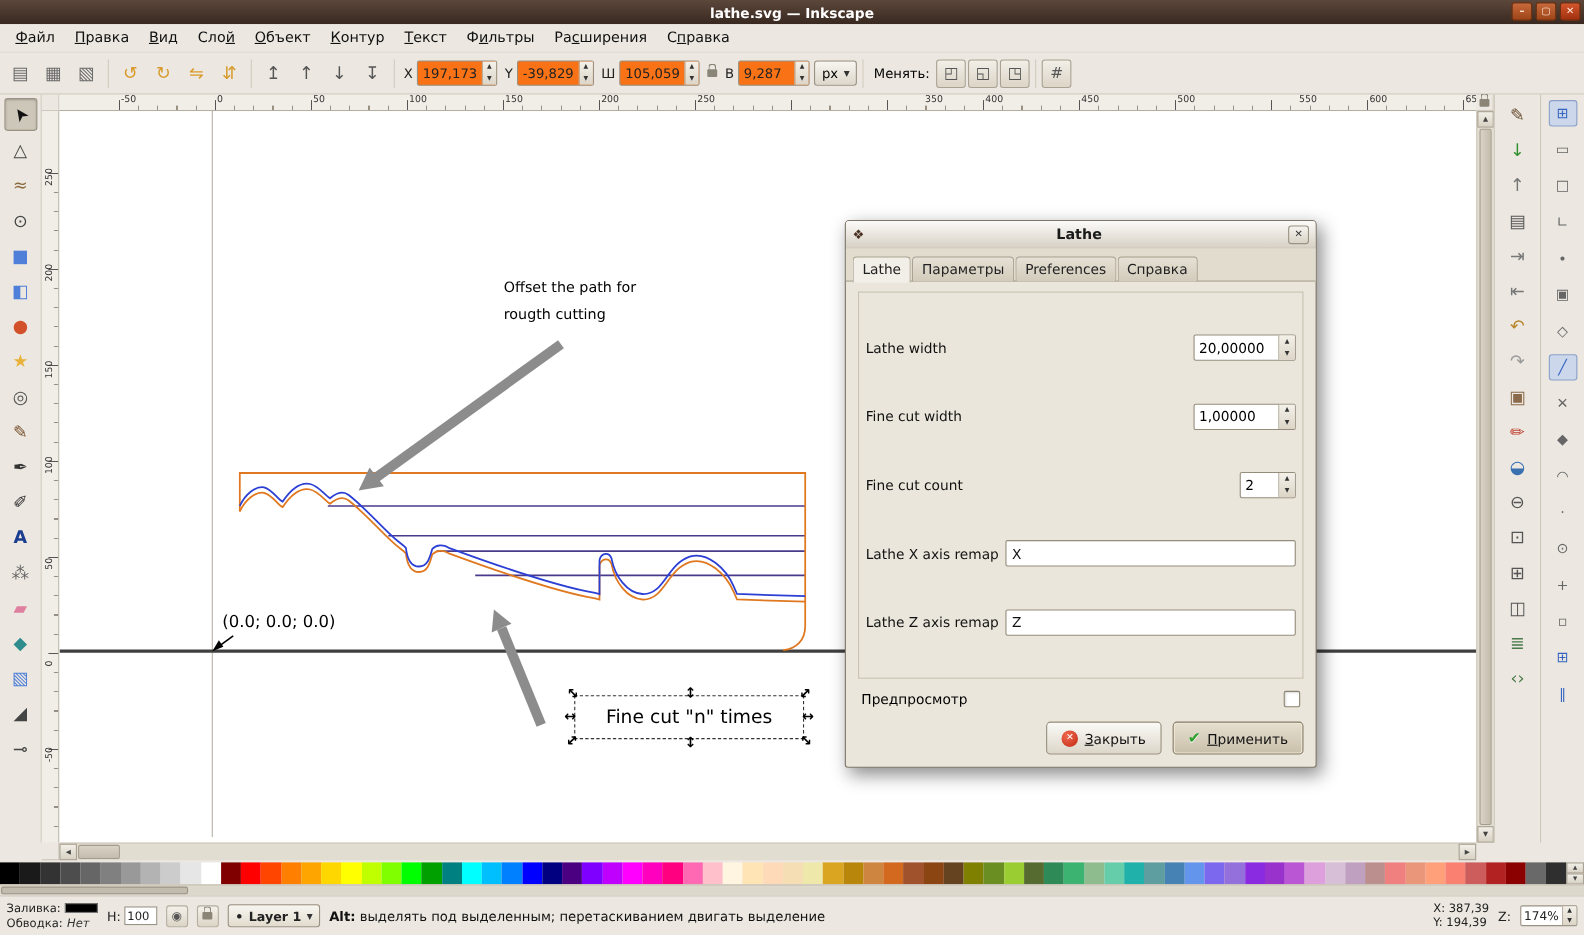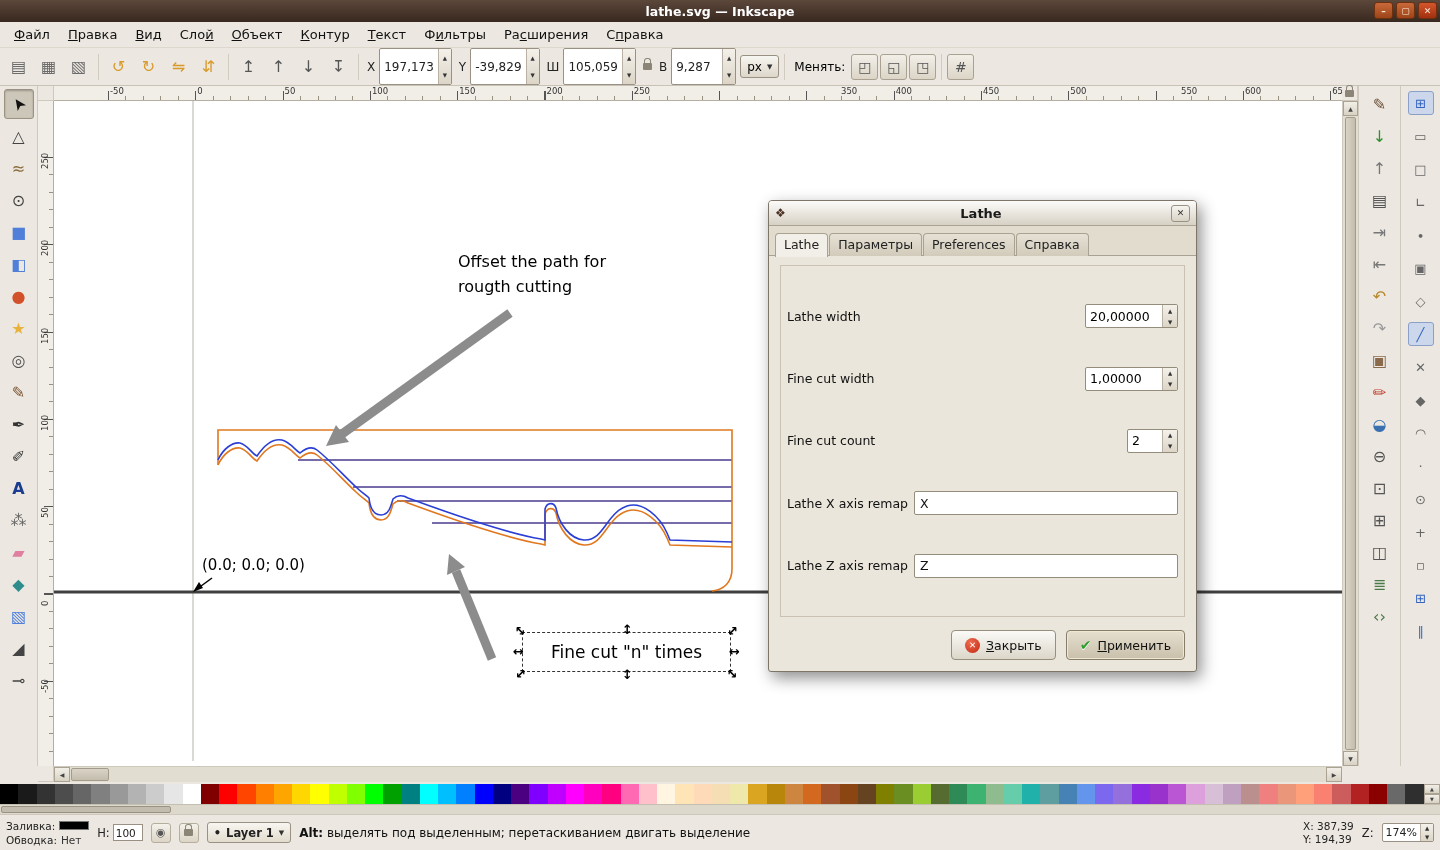--- a/index.html
+++ b/index.html
@@ -15,21 +15,21 @@
 
   
   .menubar{position:absolute;left:0;top:22px;width:100%;height:26px;background:#ece8e1;display:flex;align-items:stretch;padding-left:5px;border-bottom:1px solid #ddd8cd}
   .menu-item{padding:0 9px;font-size:13px;color:#111;display:flex;align-items:center}
   .menu-item span.u{text-decoration:underline}
   .toolbar{position:absolute;left:0;top:48px;width:100%;height:38px;background:#ece8e1;border-bottom:1px solid #c9c3b7;display:flex;align-items:center;padding:0 4px;gap:1px}
   .tb-icons{display:flex;align-items:center;gap:1px}
   .tb-btn{width:29px;height:28px;border-radius:3px;display:flex;align-items:center;justify-content:center;font-size:16px;color:#555}
   .tb-sep{width:1px;height:26px;background:#d2ccc0;margin:0 4px}
   .tb-field{display:flex;align-items:center;gap:4px;margin:0 3px;font-size:12px;color:#222}
-  .spin{display:flex;height:37px;border:1px solid #999183;background:#ffffff;border-radius:2px}
+  .spin{display:flex;height:23px;border:1px solid #999183;background:#f97316;border-radius:2px}
   .spin .val{display:flex;align-items:center;padding:0 4px;font-size:12px;min-width:50px}
   .arrs{width:13px;display:flex;flex-direction:column;border-left:1px solid #b9b2a4;background:linear-gradient(#f4f1ea,#dcd5c7)}
   .arrs span{flex:1;display:flex;align-items:center;justify-content:center;font-size:5.5px;color:#333}
   .unitsel{display:flex;align-items:center;gap:5px;height:23px;border:1px solid #999183;border-radius:3px;background:linear-gradient(#f8f6f1,#ddd7ca);padding:0 6px;font-size:12px}
   .dd{font-size:7px;color:#333}
   .toggle-btn{width:27px;height:26px;border:1px solid #a9a292;border-radius:3px;background:linear-gradient(#f2efe8,#dcd5c7);display:flex;align-items:center;justify-content:center;font-size:14px;color:#555;margin:0 1px}
   .lockico{position:relative;width:9px;height:7px;background:#8a8577;border-radius:1px;display:inline-block;margin:0 3px}
   .lockico::before{content:'';position:absolute;left:1px;top:-5px;width:5px;height:5px;border:1.5px solid #8a8577;border-bottom:none;border-radius:3px 3px 0 0}
 
   
@@ -45,21 +45,21 @@
     background-image:repeating-linear-gradient(to right,#555 0,#555 1px,transparent 1px,transparent 87.3px),repeating-linear-gradient(to right,#979083 0,#979083 1px,transparent 1px,transparent 17.46px);
     background-size:100% 9px,100% 4px;background-position:left 54px bottom 0,left 54px bottom 0;background-repeat:no-repeat}
   .rlab{position:absolute;top:0;font-size:8.5px;color:#333}
   .ruler-v{position:absolute;left:38px;top:101px;width:16px;height:665px;background:#f1eee7;border-right:1px solid #b5afa2;
     background-image:repeating-linear-gradient(to bottom,#555 0,#555 1px,transparent 1px,transparent 87.3px),repeating-linear-gradient(to bottom,#979083 0,#979083 1px,transparent 1px,transparent 17.46px);
     background-size:9px 100%,4px 100%;background-position:right 0 top 56px,right 0 top 56px;background-repeat:no-repeat}
   .rvlab{position:absolute;left:2px;font-size:8.5px;color:#333;transform:rotate(-90deg);transform-origin:0 0}
   .canvas{position:absolute;left:54px;top:101px;width:1288px;height:665px;background:#fff;overflow:hidden}
   .drawing{position:absolute;left:0;top:0}
 
-  .ann{position:absolute;color:#000;font-size:16px;line-height:25px}
+  .ann{position:absolute;color:#000;font-size:13px;line-height:25px}
   #ann1{left:404px;top:148px}
   #originLbl{left:148px;top:452px;font-size:15px}
   .finecut-sel{position:absolute;left:468px;top:531px;width:209px;height:40px;border:1px dashed #333;display:flex;align-items:center;justify-content:center;font-size:17px;color:#000}
   .handle{position:absolute;font-size:13px;font-weight:bold;color:#000;line-height:1}
   .h-nw{left:-8px;top:-9px;transform:rotate(45deg)}
   .h-n{left:calc(50% - 5px);top:-10px;transform:rotate(90deg)}
   .h-ne{right:-8px;top:-9px;transform:rotate(-45deg)}
   .h-w{left:-10px;top:calc(50% - 7px)}
   .h-e{right:-10px;top:calc(50% - 7px)}
   .h-sw{left:-8px;bottom:-9px;transform:rotate(-45deg)}
@@ -84,21 +84,21 @@
   .palette-row{position:absolute;left:0;top:784px;width:1424px;height:20px;display:flex}
   .swatch{flex:1;height:20px}
   .pal-nav{position:absolute;left:1424px;top:784px;width:16px;height:20px;display:flex;flex-direction:column}
   .pal-nav .sb-btn{flex:1;font-size:5px}
   .palette-scroll{position:absolute;left:0;top:804px;width:1440px;height:10px;background:#ddd8cc;border-top:1px solid #c5bfb1}
   .palette-scroll .thumb{position:absolute;left:1px;top:1px;width:170px;height:7px;background:#c2bcae;border:1px solid #9a9384;border-radius:2px}
   .statusbar{position:absolute;left:0;top:814px;width:1440px;height:36px;background:#ece8e1;border-top:1px solid #cfc9bd;display:flex;align-items:center;padding:0 6px;gap:8px;font-size:11.5px;color:#222}
   .fs-block{display:flex;flex-direction:column;justify-content:center;gap:2px;font-size:10.5px}
   .fs-row{display:flex;align-items:center;gap:4px}
   .fill-swatch{width:30px;height:9px;background:#000;border:1px solid #777}
-  .stroke-none{color:#333}
+  .stroke-none{font-style:italic;color:#333}
   .op-box{width:30px;height:17px;border:1px solid #999183;background:#fff;font-size:10.5px;display:flex;align-items:center;padding:0 2px;overflow:hidden}
   .icon-btn{width:20px;height:20px;display:flex;align-items:center;justify-content:center;border:1px solid #b5ae9f;border-radius:3px;background:linear-gradient(#f4f1ea,#dcd5c7);font-size:11px;color:#555}
   .layer-dd{display:flex;align-items:center;gap:5px;height:21px;border:1px solid #999183;border-radius:3px;background:linear-gradient(#f8f6f1,#e2dcce);padding:0 6px;font-size:11.5px;font-weight:bold}
   .msg{flex:1;font-size:12px;color:#111;white-space:nowrap;overflow:hidden}
   .xy-block{display:flex;flex-direction:column;align-items:flex-start;font-size:10.5px;line-height:1.2;color:#222}
   .zoom-spin{display:flex;height:19px;border:1px solid #999183;background:#fff;border-radius:2px}
   .zoom-spin .val{display:flex;align-items:center;padding:0 3px;font-size:11px;min-width:32px}
 
   
   .dialog{position:absolute;left:768px;top:200px;width:429px;background:#ebe6db;border:1px solid #7d7668;border-radius:4px 4px 3px 3px;box-shadow:4px 6px 16px rgba(0,0,0,.45);z-index:40}
@@ -420,20 +420,24 @@
           </div>
           <div class="drow textrow">
             <span class="dlabel">Lathe X axis remap</span>
             <input class="dtext" value="X" style="">
           </div>
           <div class="drow textrow">
             <span class="dlabel">Lathe Z axis remap</span>
             <input class="dtext" value="Z" style="">
           </div>
         </div>
+      <div class="dlg-preview">
+        <span>Предпросмотр</span>
+        <span class="checkbox"></span>
+      </div>
       <div class="dlg-buttons">
         <button class="btn">
           <span class="ico-close-circle">
               <span>✕</span>
             </span>
           <span id="btnCloseLbl"><span class="u">З</span>акрыть</span>
         </button>
         <button class="btn apply">
           <span class="ico-check">✔</span>
           <span id="btnApplyLbl"><span class="u">П</span>рименить</span>

